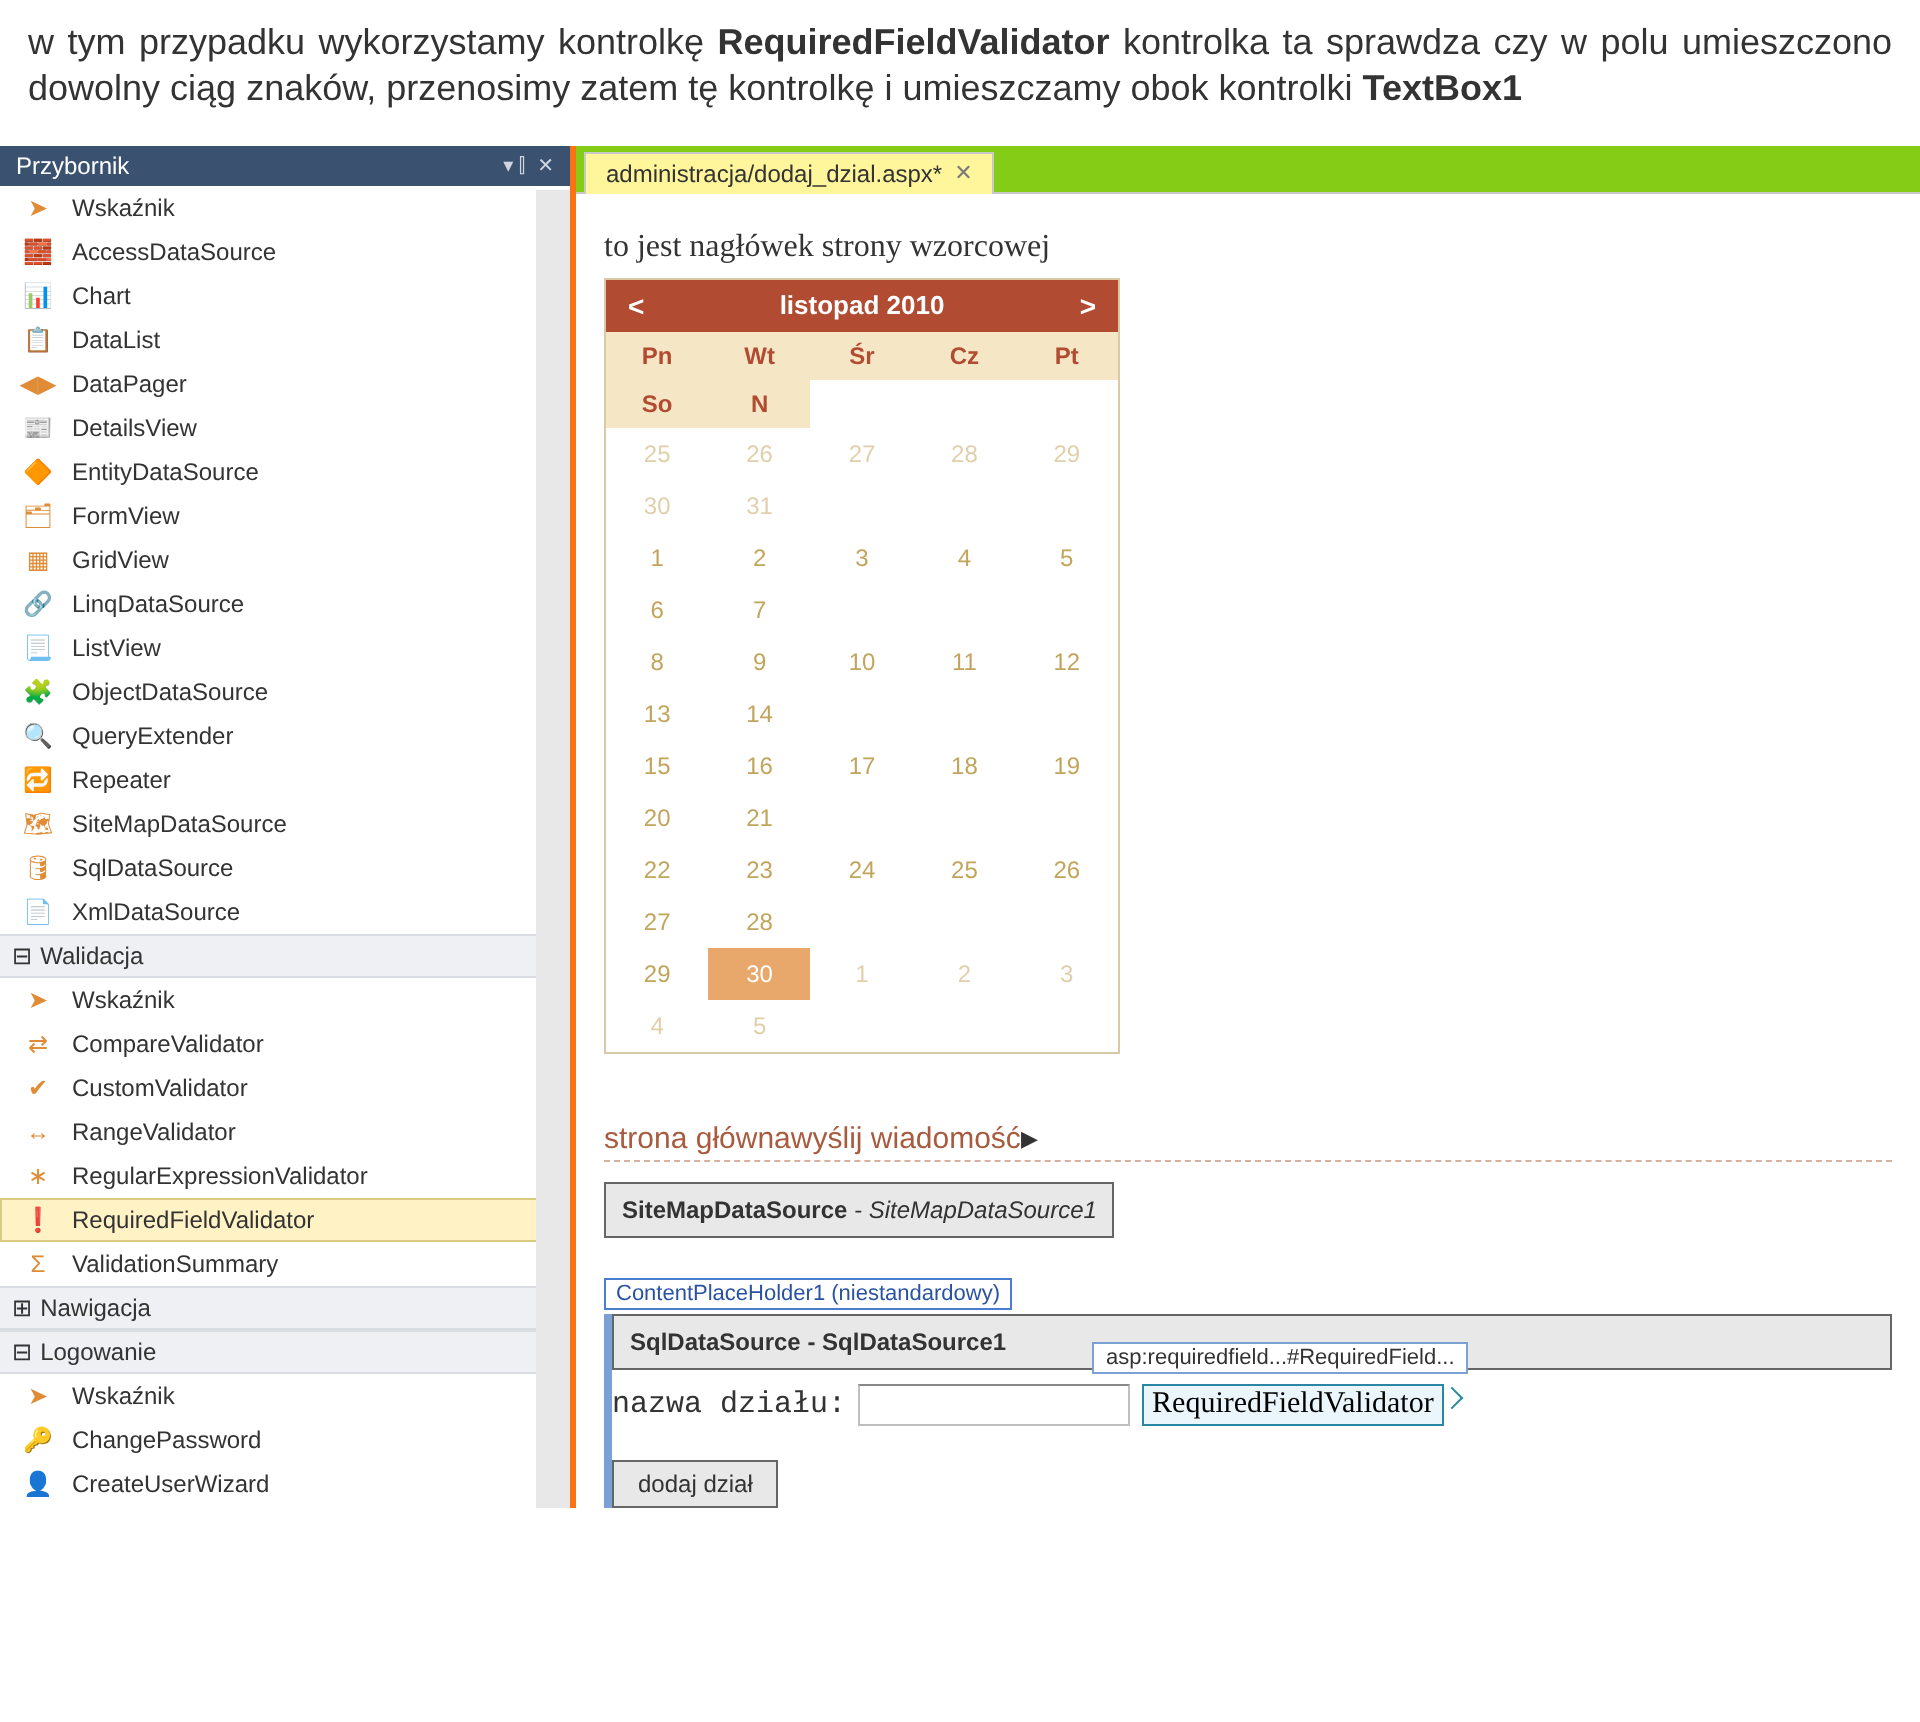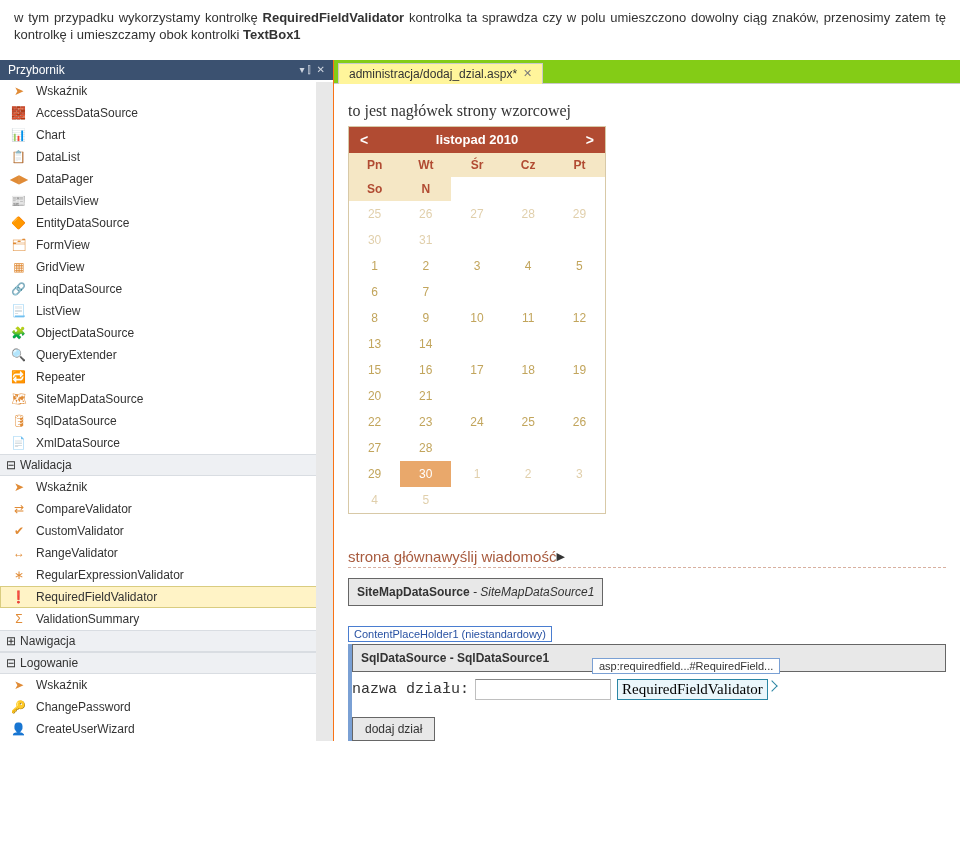--- a/index.html
+++ b/index.html
@@ -1,24 +1,24 @@
 <!DOCTYPE html>
 <html><head>
 <meta charset="utf-8">
 <style>
   * { box-sizing: border-box; margin: 0; padding: 0; font-family: Arial, sans-serif; }
   body { font-size: 13px; color: #333; background: #fff; }
   .page { width: 960px; }
-  .intro { padding: 10px 14px; font-size: 13px; font-family: Arial, sans-serif; line-height: 1.3; text-align: justify; }
+  .intro { padding: 10px 14px; font-size: 18px; font-family: Arial, sans-serif; line-height: 1.3; text-align: justify; }
   .intro b { font-weight: bold; }
 
   .ide { display: flex; margin-top: 6px; }
 
   
-  .toolbox { width: 334px; background: #fff; border-right: 1px solid #f97316; }
+  .toolbox { width: 288px; background: #fff; border-right: 3px solid #f97316; }
   .toolbox-header { background: #3b5170; color: #fff; font-size: 12px; padding: 3px 8px; display: flex; align-items: center; justify-content: space-between; }
   .toolbox-header .controls { display:flex; gap:6px; font-size:10px; color:#cfd6e0; }
   .toolbox-list { }
   .toolbox-item { display:flex; align-items:center; gap:8px; padding:3px 6px 3px 10px; font-size:12px; cursor:pointer; }
   .toolbox-item.selected { background:#fff3c6; border:1px solid #d9cc80; padding:2px 5px 2px 9px; }
   .toolbox-category { background:#eef0f3; border-top:1px solid #d9dde2; border-bottom:1px solid #d9dde2; padding:3px 6px; font-size:12px; display:flex; align-items:center; gap:4px; }
   .ti-icon { width:18px; height:16px; display:inline-flex; align-items:center; justify-content:center; font-size:12px; }
   .scrollbar { position:absolute; right:0; top:22px; bottom:0; width:17px; background:#e8e8e8; }
   .toolbox-rel { position:relative; }
 

